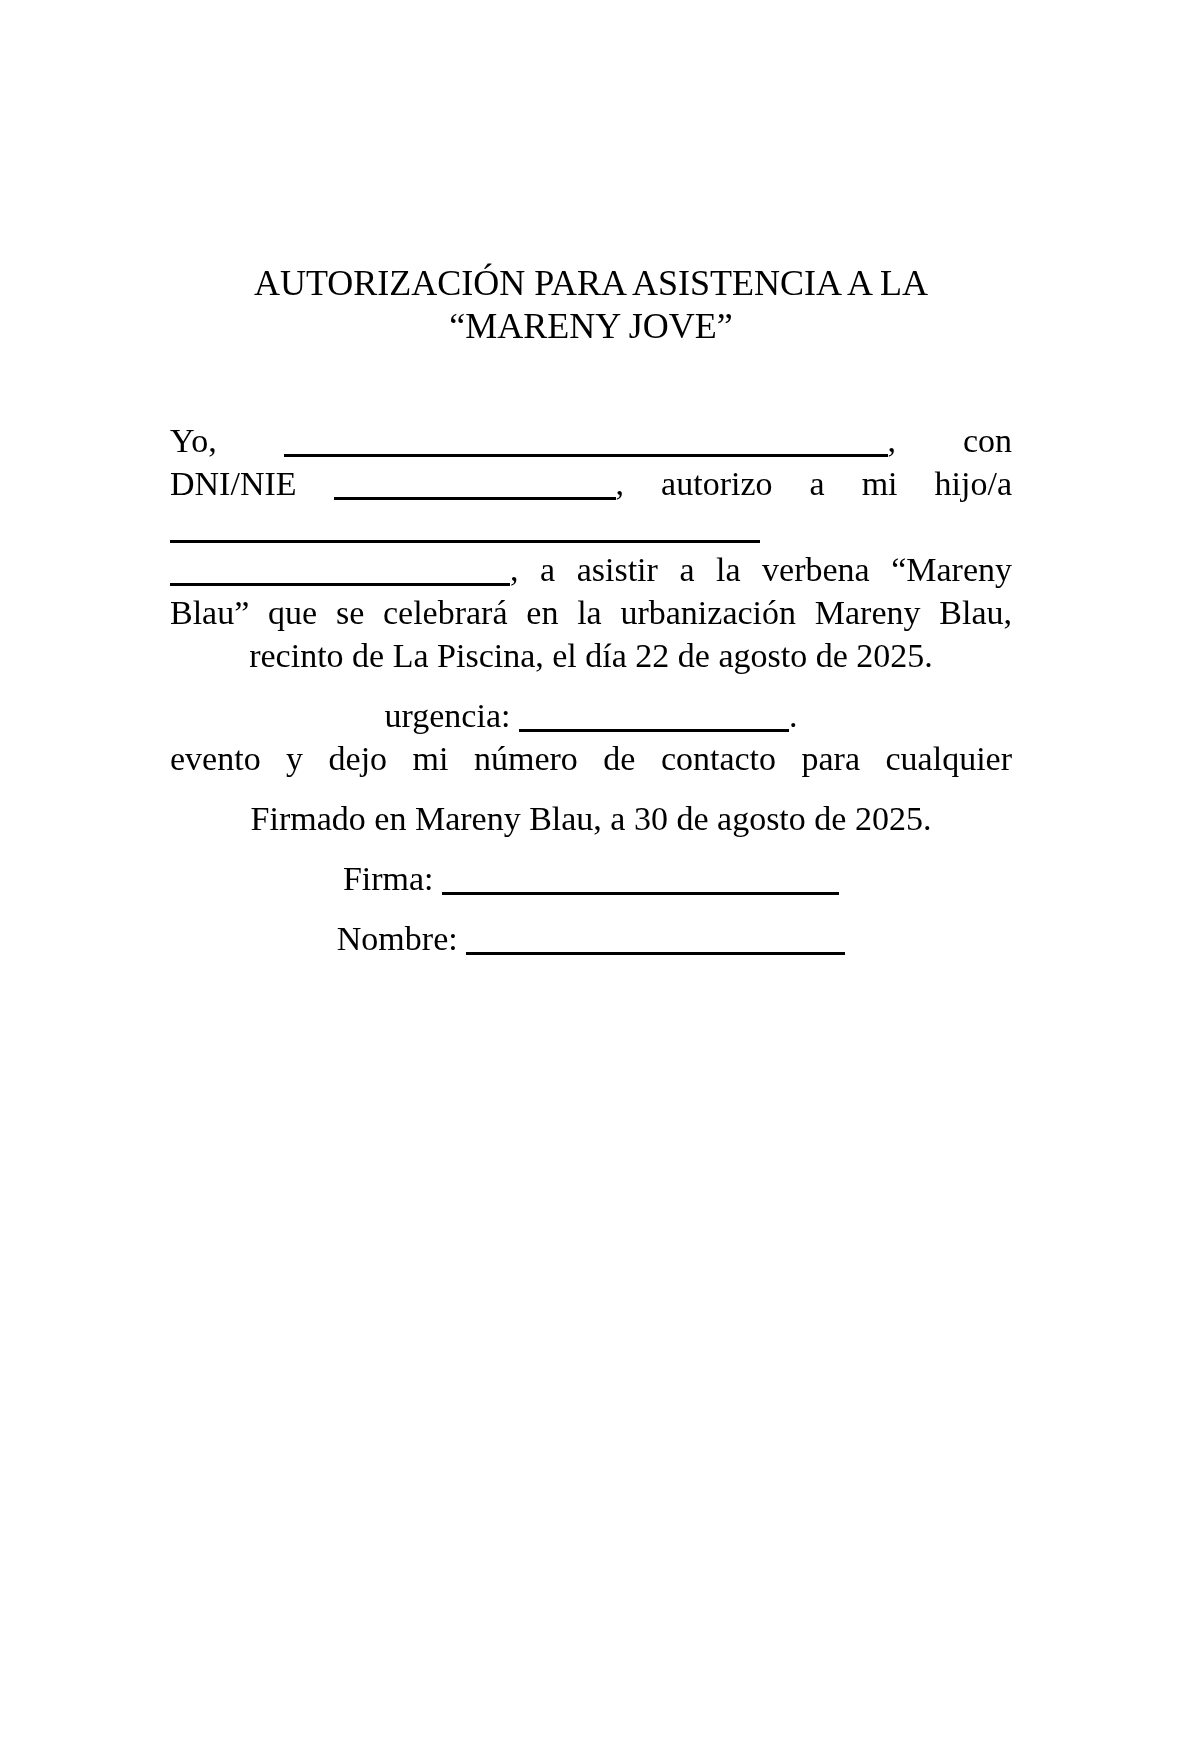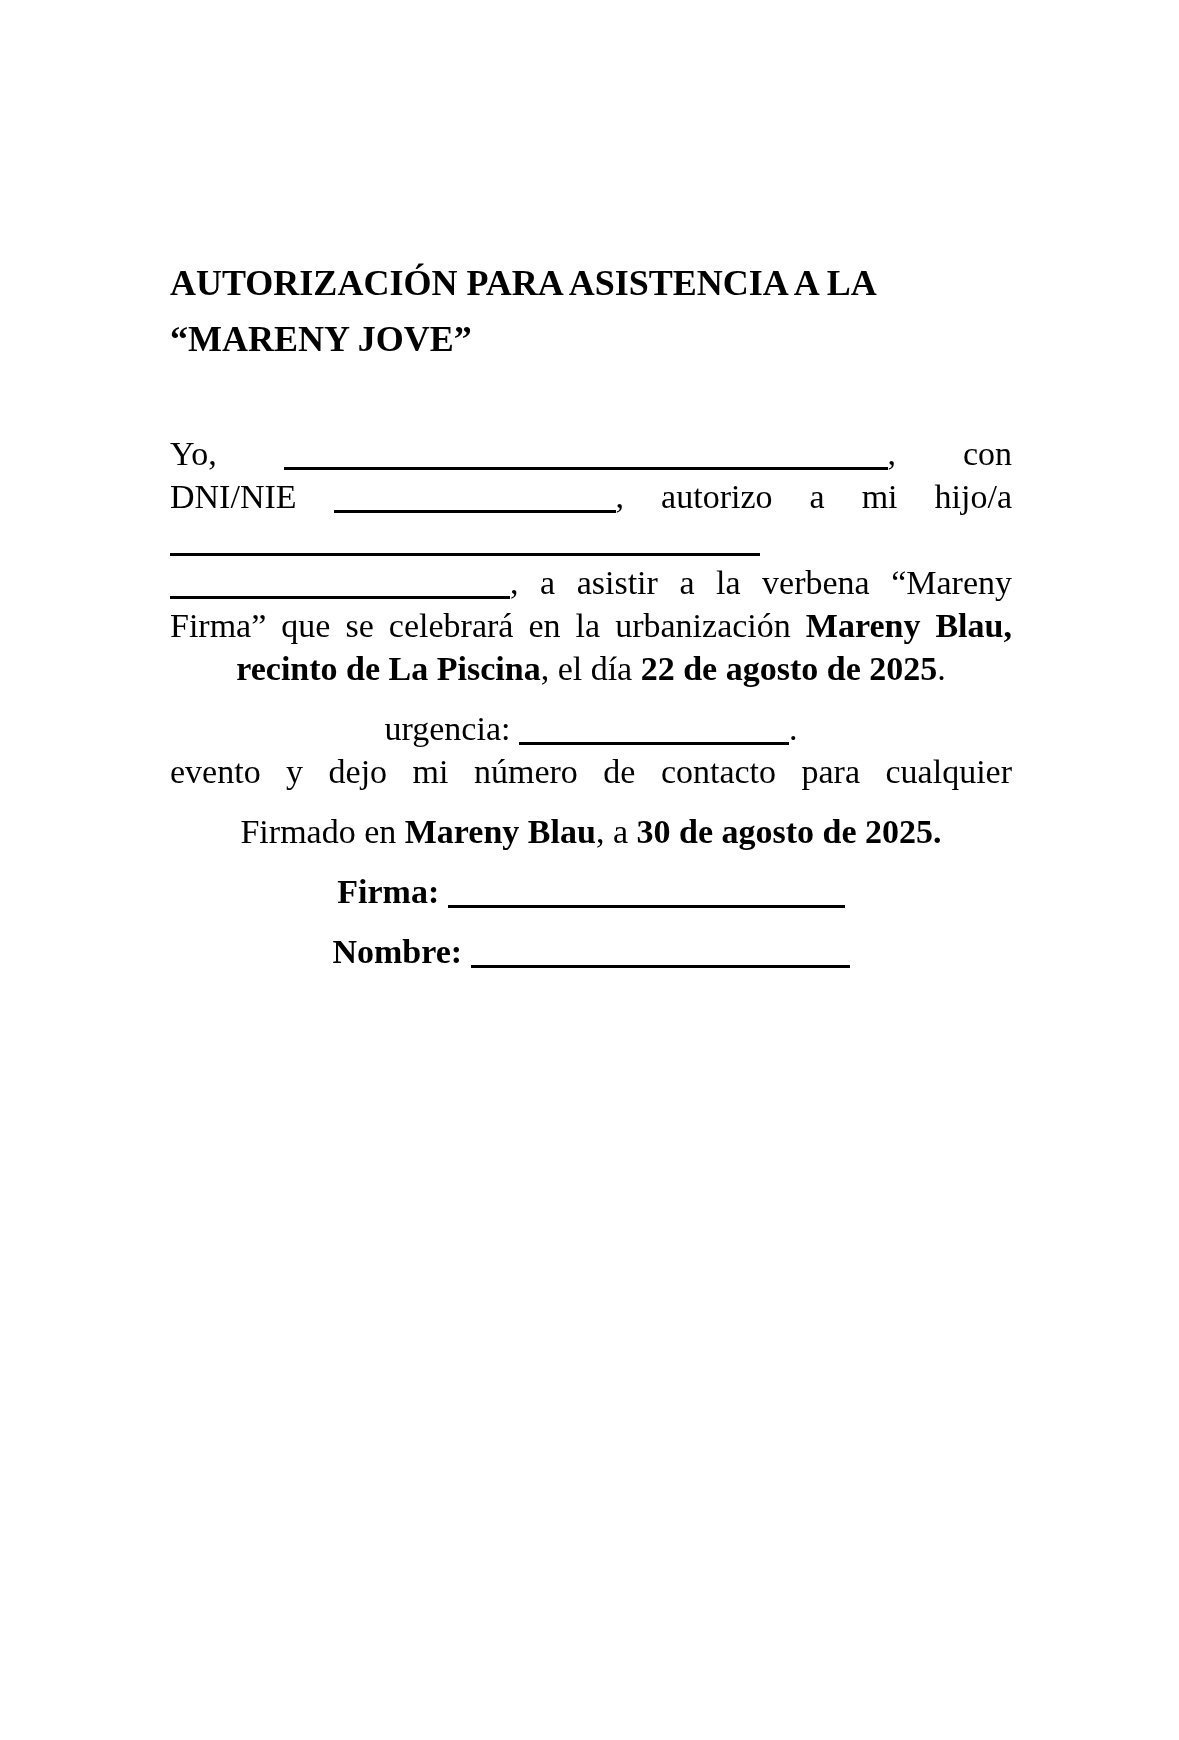--- a/index.html
+++ b/index.html
@@ -6,60 +6,60 @@
   body {
     width: 1179px;
     height: 1740px;
     background: #ffffff;
     color: #000000;
     font-family: "Liberation Serif", "DejaVu Serif", serif;
     overflow: hidden;
   }
   .page { padding: 262px 167px 0 170px; }
   .title-block {
-    font-weight: bold;
+    font-weight: normal;
     font-size: 36px;
     line-height: 42px;
-    text-align: left;
+    text-align: center;
   }
-  .subtitle { margin-top: 14px; }
+  .subtitle { margin-top: 1px; }
   .content {
     margin-top: 72px;
     font-size: 34px;
     line-height: 43px;
   }
   .para { margin: 0 0 17px 0; }
   .line { text-align: justify; text-align-last: justify; }
   .line.no-just { text-align: center; text-align-last: auto; }
   .blank {
     display: inline-block;
     height: 0;
     border-bottom: 3px solid #000000;
     vertical-align: -5px;
   }
-  .bold { font-weight: bold; }
+  .bold { font-weight: normal; }
 </style>
 </head>
 <body>
 
 <div class="page">
 
   <div class="title-block">
     <div>AUTORIZACIÓN PARA ASISTENCIA A LA</div>
   </div>
 
   <div class="title-block subtitle">“MARENY JOVE”</div>
 
   <div class="content">
     <div class="para">
         <div class="line"><span>Yo, </span><span class="blank" style="width: 604px;"></span><span>, con</span></div>
         <div class="line"><span>DNI/NIE </span><span class="blank" style="width: 282px;"></span><span>, autorizo a mi hijo/a</span></div>
         <div class="line"><span class="blank" style="width: 590px;"></span></div>
         <div class="line"><span class="blank" style="width: 340px;"></span><span>, a asistir a la verbena “Mareny</span></div>
-        <div class="line"><span>Firma” que se celebrará en la urbanización </span><span class="bold">Mareny Blau,</span></div>
+        <div class="line"><span>Blau” que se celebrará en la urbanización </span><span class="bold">Mareny Blau,</span></div>
         <div class="line no-just"><span class="bold">recinto de La Piscina</span><span>, el día </span><span class="bold">22 de agosto de 2025</span><span>.</span></div>
       </div>
     <div class="para">
         <div class="line no-just"><span>urgencia: </span><span class="blank" style="width: 270px;"></span><span>.</span></div>
         <div class="line"><span>evento y dejo mi número de contacto para cualquier</span></div>
       </div>
     <div class="para">
         <div class="line no-just"><span>Firmado en </span><span class="bold">Mareny Blau</span><span>, a </span><span class="bold">30 de agosto de 2025.</span></div>
       </div>
     <div class="para">

